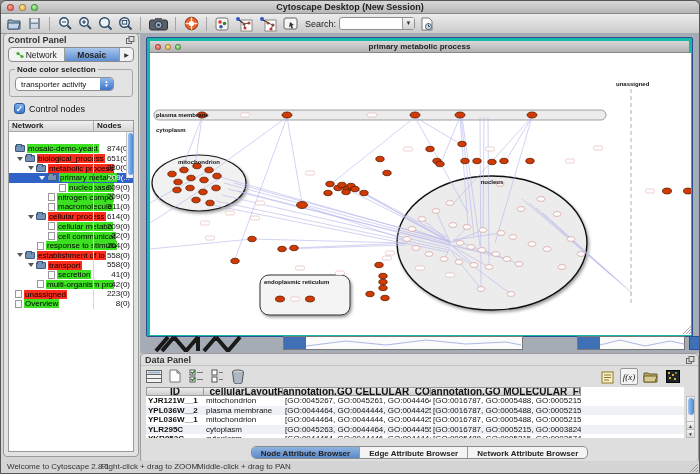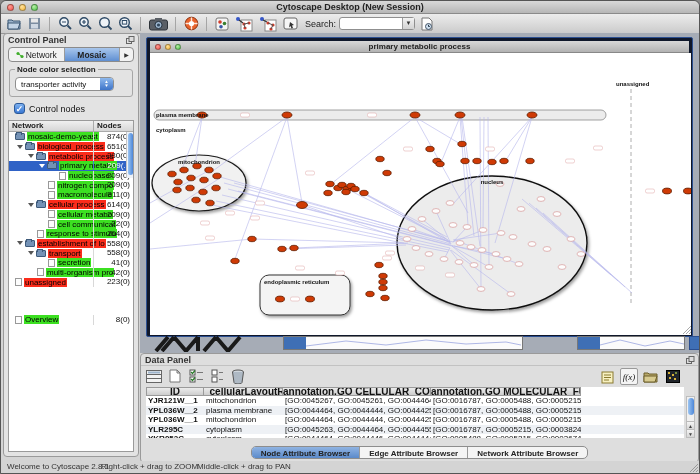--- a/index.html
+++ b/index.html
@@ -67,21 +67,21 @@
   .hl-green{background:#3ce021;}
   .hl-red{background:#fb2c1b;}
   .tcount{position:absolute;right:0;top:0;width:40px;height:100%;border-left:1px solid #d8d8d8;
      text-align:right;padding:0 3px;font-size:8px;overflow:hidden;}
   .trow.selected .tcount{color:#fff;border-left-color:#4a78cf;}
   .tree-scroll{position:absolute;right:0;top:11px;width:7px;height:46px;background:#eef2f8;border-left:1px solid #c5c5c5;}
   .tree-thumb{position:absolute;left:0.5px;top:1px;width:5px;height:42px;border-radius:3px;
      background:linear-gradient(90deg,#9cc5f2,#4c86d8);}
   
   .desktop{position:absolute;left:139px;top:32px;width:561px;height:320px;background:#a6acb6;overflow:hidden;}
-  .netframe{position:absolute;left:6px;top:4px;width:547px;height:300px;background:#0f172a;
+  .netframe{position:absolute;left:6px;top:4px;width:547px;height:300px;background:#14b8a6;
      border:1px solid #2b4f91;border-radius:2px;}
   .net-titlebar{position:absolute;left:3px;top:3px;right:3px;height:12px;
      background:linear-gradient(#d8d8d8,#b2b2b2);border-bottom:1px solid #888;}
   .net-titlebar .title{position:absolute;left:0;right:0;top:1px;text-align:center;font-size:8px;font-weight:bold;color:#222;}
   .net-lights{position:absolute;left:5px;top:3px;display:flex;gap:4px;}
   .net-lights .light{width:6px;height:6px;}
   .canvas{position:absolute;left:3px;top:15px;width:541px;height:282px;background:#fff;overflow:hidden;}
   
   .frag{position:absolute;background:#fbfbfb;border:1px solid #777;height:14px;}
   .frag .accent{position:absolute;left:0;top:0;width:22px;height:100%;background:#3f6fb5;}
@@ -288,21 +288,21 @@
     <div class="chk-row">
       <div class="chk">✓</div>
       <span class="chk-label">Control nodes</span>
     </div>
     <div class="treebox">
       <div class="tree-head">
         <span class="th-net">Network</span>
         <span class="th-nodes">Nodes</span>
       </div>
       <div id="tree-body">
-          <div class="trow" style="padding-left: 6px;">
+          <div class="trow" style="padding-left: 6px; margin-top: 12px;">
             <span class="ticon folder"></span>
             <span class="tlabel hl-green">mosaic-demo-yeast</span>
             <span class="tcount">874(0)</span>
           </div>
           <div class="trow" style="padding-left: 8px;">
             <span class="exp"></span>
             <span class="ticon folder"></span>
             <span class="tlabel hl-red">biological_process</span>
             <span class="tcount">651(0)</span>
           </div>
@@ -374,21 +374,21 @@
           <div class="trow" style="padding-left: 28px;">
             <span class="ticon file"></span>
             <span class="tlabel hl-green">multi-organism pro</span>
             <span class="tcount">42(0)</span>
           </div>
           <div class="trow" style="padding-left: 6px;">
             <span class="ticon file"></span>
             <span class="tlabel hl-red">unassigned</span>
             <span class="tcount">223(0)</span>
           </div>
-          <div class="trow" style="padding-left: 6px; margin-top: 28px;">
+          <div class="trow" style="padding-left: 6px;">
             <span class="ticon file"></span>
             <span class="tlabel hl-green">Overview</span>
             <span class="tcount">8(0)</span>
           </div>
         </div>
       <div class="tree-scroll">
           <div class="tree-thumb"></div>
         </div>
     </div>
   </div>

